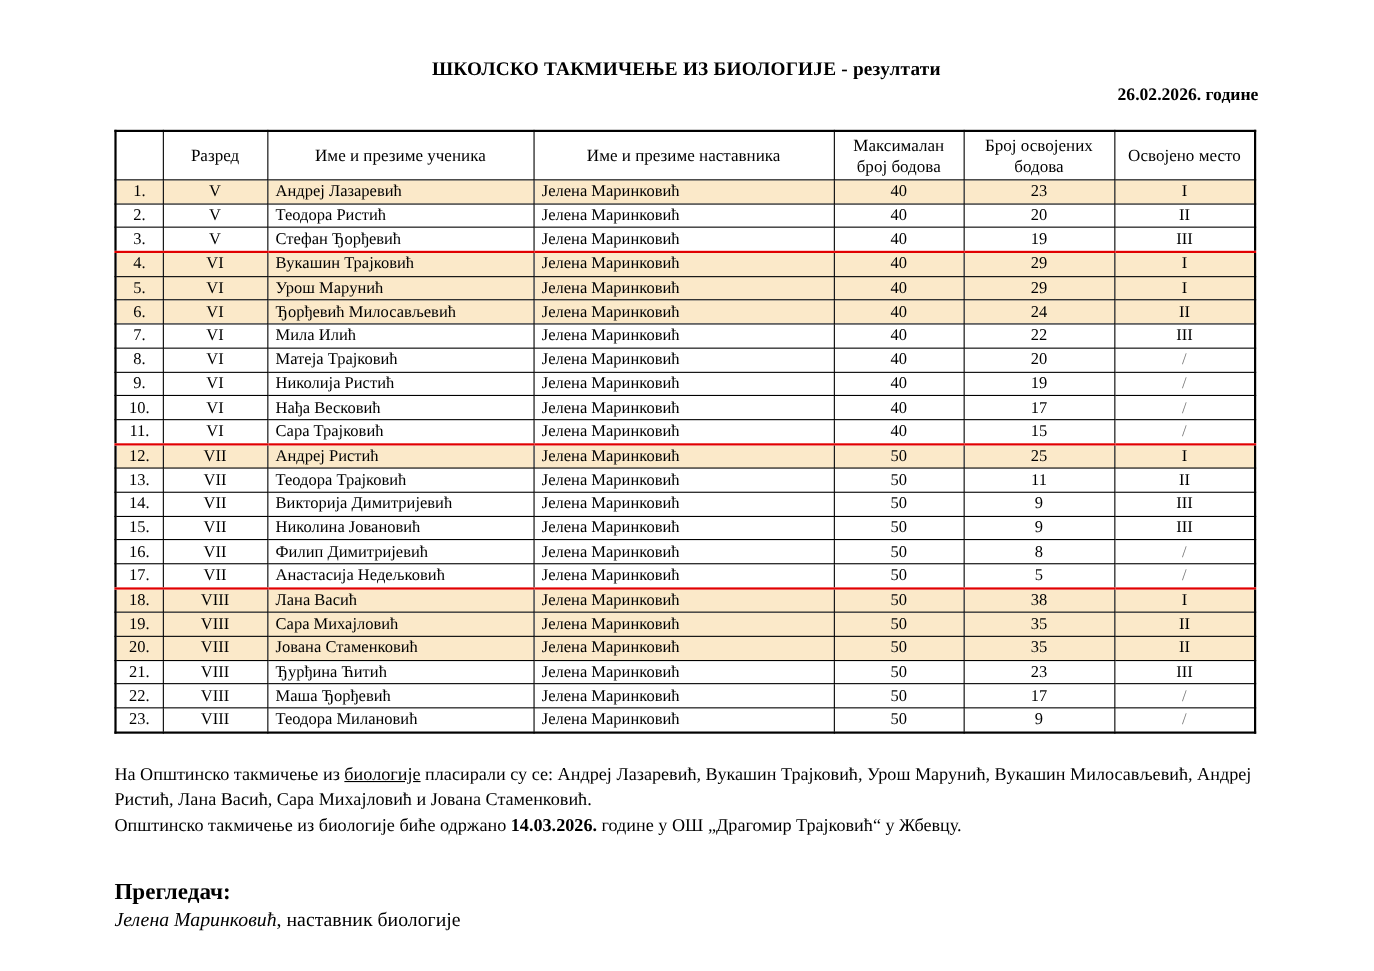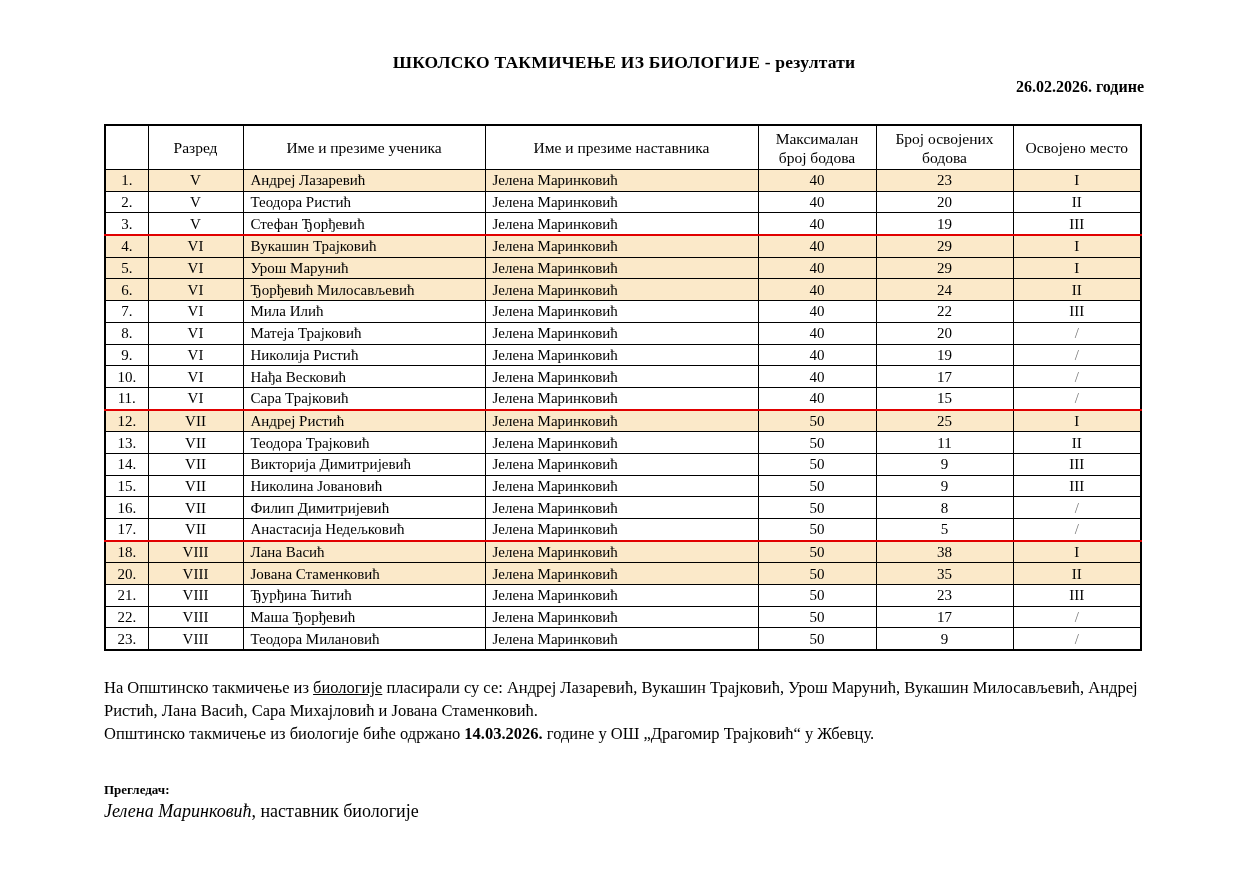--- a/index.html
+++ b/index.html
@@ -30,21 +30,21 @@
     font-weight: bold;
     letter-spacing: 0.2px;
   }
   .doc-date {
     margin: 5px 0 0 0;
     text-align: right;
     font-size: 16px;
     font-weight: bold;
   }
   table.results {
-    margin-top: 28px;
+    margin-top: 22px;
     border-collapse: collapse;
     table-layout: fixed;
     width: 1036px;
     border: 2px solid #000;
   }
   table.results th, table.results td {
     border: 1px solid #000;
     font-size: 15px;
     font-weight: normal;
     padding: 0 4px;
@@ -69,21 +69,21 @@
     margin: 25px 0 0 0;
     font-size: 16.5px;
     line-height: 23px;
     max-width: 1040px;
   }
   .para + .para { margin-top: 0; }
   .bold { font-weight: bold; }
   .underline { text-decoration: underline; }
   .reviewer-label {
     margin: 37px 0 0 0;
-    font-size: 13px;
+    font-size: 21px;
     font-weight: bold;
   }
   .reviewer-line {
     margin: 3px 0 0 0;
     font-size: 18px;
   }
   .italic { font-style: italic; }
 </style>
 </head>
 <body>
@@ -272,20 +272,29 @@
           <tr class="hl sep">
             <td class="c-num">18.</td>
             <td class="c-center">VIII</td>
             <td class="c-left">Лана Васић</td>
             <td class="c-left">Јелена Маринковић</td>
             <td class="c-center">50</td>
             <td class="c-center">38</td>
             <td class="c-center">I</td>
           </tr>
           <tr class="hl">
+            <td class="c-num">19.</td>
+            <td class="c-center">VIII</td>
+            <td class="c-left">Сара Михајловић</td>
+            <td class="c-left">Јелена Маринковић</td>
+            <td class="c-center">50</td>
+            <td class="c-center">35</td>
+            <td class="c-center">II</td>
+          </tr>
+          <tr class="hl">
             <td class="c-num">20.</td>
             <td class="c-center">VIII</td>
             <td class="c-left">Јована Стаменковић</td>
             <td class="c-left">Јелена Маринковић</td>
             <td class="c-center">50</td>
             <td class="c-center">35</td>
             <td class="c-center">II</td>
           </tr>
           <tr>
             <td class="c-num">21.</td>

